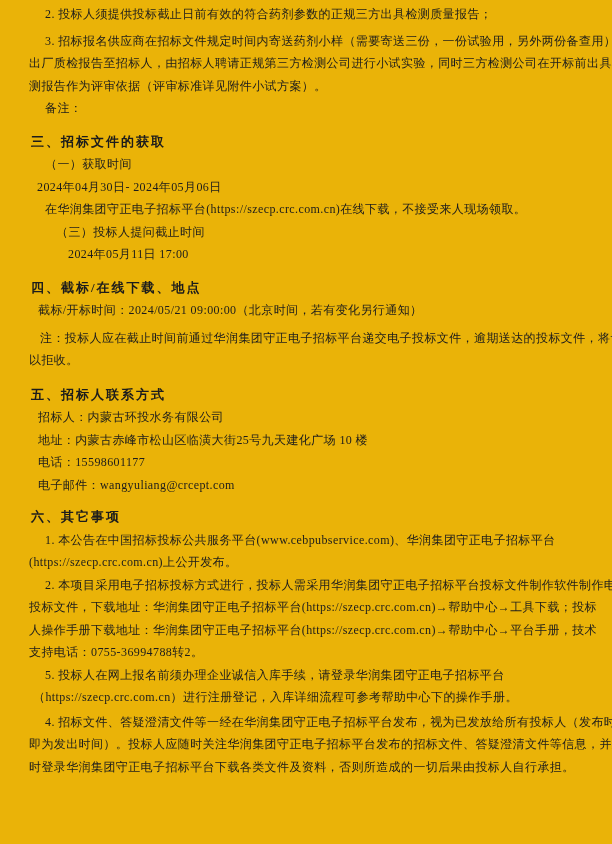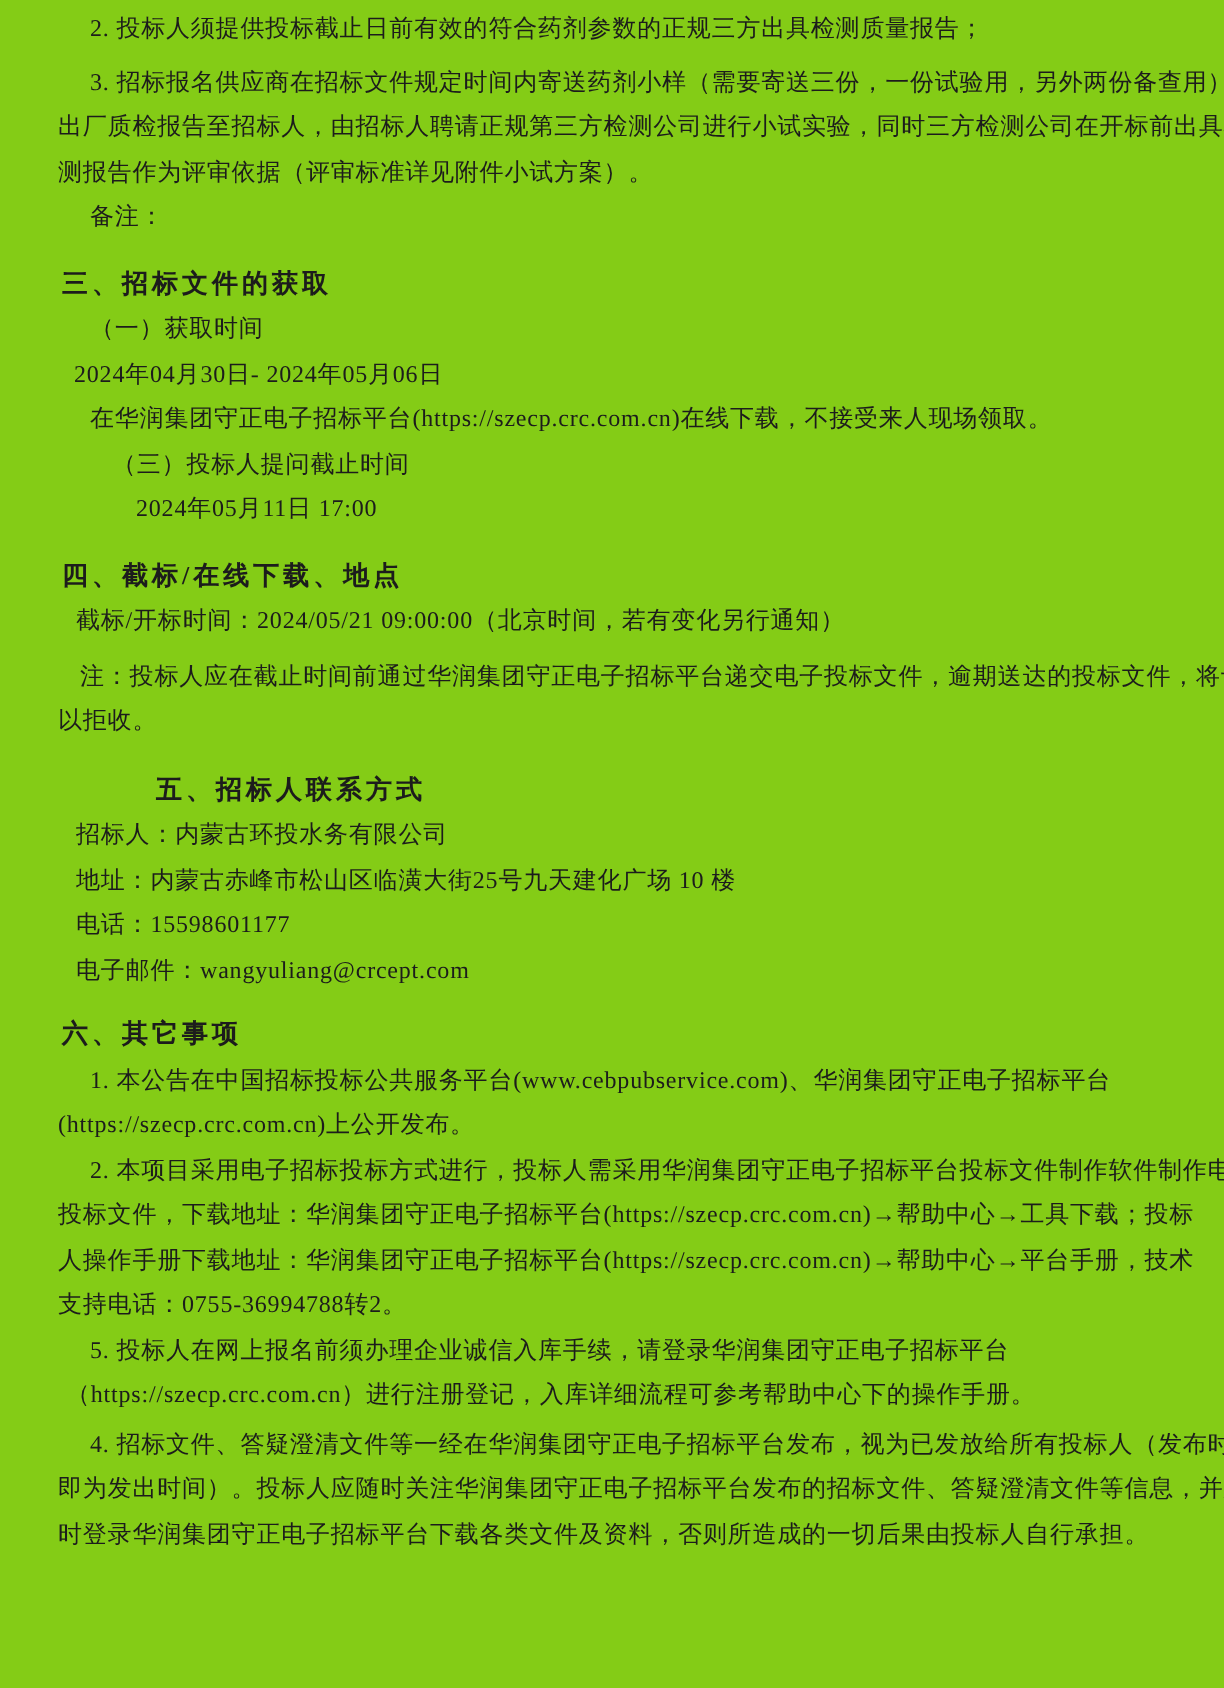--- a/index.html
+++ b/index.html
@@ -4,21 +4,21 @@
 <style>
   html, body {
     margin: 0;
     padding: 0;
     background: #ffffff;
   }
   .page {
     position: relative;
     width: 612px;
     height: 844px;
-    background: #84cc16;
+    background: #eab308;
     overflow: hidden;
     font-family: "Liberation Serif", "DejaVu Serif", serif;
     color: #1c1c1c;
   }
   .doc {
     padding-top: 3px;
   }
   .line {
     font-size: 12px;
     line-height: 22.5px;
@@ -65,21 +65,21 @@
       <div class="line heading" style="margin-top: 11px;">三、招标文件的获取</div>
       <div class="line sub">（一）获取时间</div>
       <div class="line value">2024年04月30日- 2024年05月06日</div>
       <div class="line first">在华润集团守正电子招标平台(https://szecp.crc.com.cn)在线下载，不接受来人现场领取。</div>
       <div class="line sub2">（三）投标人提问截止时间</div>
       <div class="line value2">2024年05月11日 17:00</div>
       <div class="line heading" style="margin-top: 11px;">四、截标/在线下载、地点</div>
       <div class="line label">截标/开标时间：2024/05/21 09:00:00（北京时间，若有变化另行通知）</div>
       <div class="line note" style="margin-top: 5px;">注：投标人应在截止时间前通过华润集团守正电子招标平台递交电子投标文件，逾期送达的投标文件，将予</div>
       <div class="line cont">以拒收。</div>
-      <div class="line heading" style="margin-top: 12px; margin-left: 47px;">五、招标人联系方式</div>
+      <div class="line heading" style="margin-top: 12px;">五、招标人联系方式</div>
       <div class="line label">招标人：内蒙古环投水务有限公司</div>
       <div class="line label">地址：内蒙古赤峰市松山区临潢大街25号九天建化广场 10 楼</div>
       <div class="line label">电话：15598601177</div>
       <div class="line label">电子邮件：wangyuliang@crcept.com</div>
       <div class="line heading" style="margin-top: 10px;">六、其它事项</div>
       <div class="line first">1. 本公告在中国招标投标公共服务平台(www.cebpubservice.com)、华润集团守正电子招标平台</div>
       <div class="line cont">(https://szecp.crc.com.cn)上公开发布。</div>
       <div class="line first">2. 本项目采用电子招标投标方式进行，投标人需采用华润集团守正电子招标平台投标文件制作软件制作电子</div>
       <div class="line cont">投标文件，下载地址：华润集团守正电子招标平台(https://szecp.crc.com.cn)→帮助中心→工具下载；投标</div>
       <div class="line cont">人操作手册下载地址：华润集团守正电子招标平台(https://szecp.crc.com.cn)→帮助中心→平台手册，技术</div>

